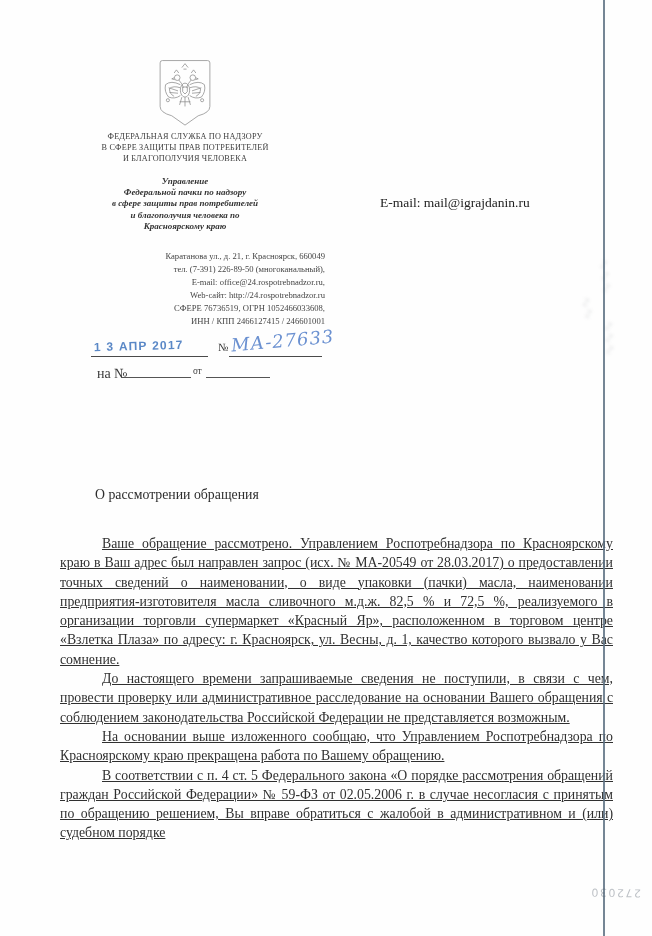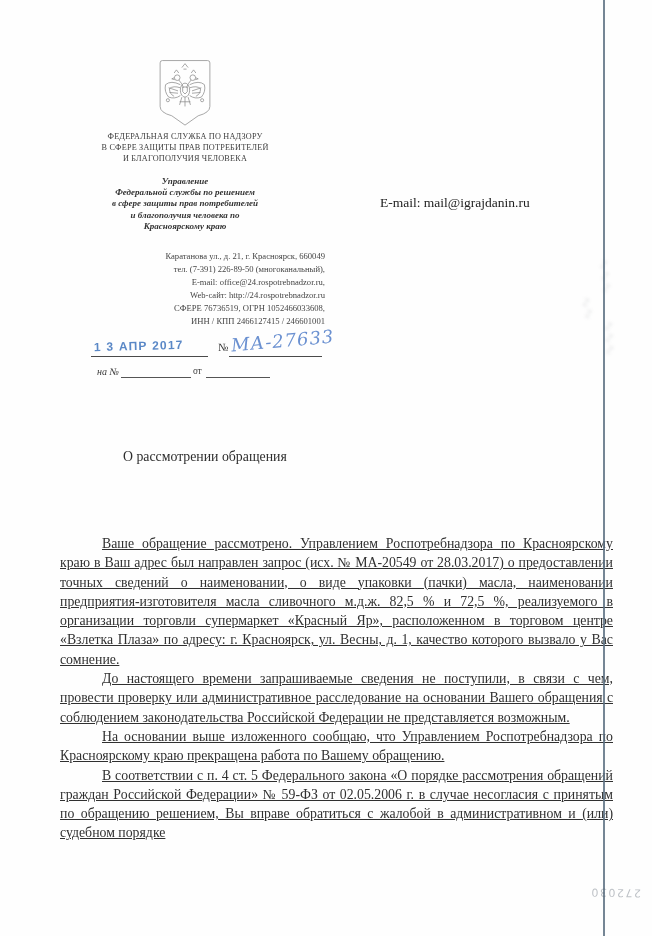--- a/index.html
+++ b/index.html
@@ -24,28 +24,28 @@
     font-family:"Liberation Sans",sans-serif;font-size:12px;font-weight:bold;
     letter-spacing:1.2px;color:#4d7ec2;transform:rotate(-1.5deg);opacity:.92;}
   .line1{position:absolute;left:91px;top:356px;width:117px;height:0;
     border-top:1px solid #4a4a4a;}
   .num-sign{position:absolute;left:218px;top:341px;font-size:11px;color:#333;}
   .stamp-number{position:absolute;left:231px;top:330px;
     font-family:"DejaVu Serif",serif;font-style:italic;font-size:18px;
     color:#5b85cc;transform:rotate(-5deg);letter-spacing:1px;opacity:.9;}
   .line2{position:absolute;left:229px;top:356px;width:93px;height:0;
     border-top:1px solid #4a4a4a;}
-  .ref-na{position:absolute;left:97px;top:366px;font-size:10px;color:#3a3a3a;font-style:italic;}
+  .ref-na{position:absolute;left:97px;top:366px;font-size:14px;color:#3a3a3a;}
   .ref-line1{position:absolute;left:121px;top:377px;width:70px;height:0;border-top:.8px solid #555;}
   .ref-ot{position:absolute;left:193px;top:366px;font-size:9.5px;color:#3a3a3a;}
   .ref-line2{position:absolute;left:206px;top:377px;width:64px;height:0;border-top:.8px solid #555;}
   
   .email{position:absolute;left:380px;top:195px;font-size:13.5px;color:#222;}
   
-  .subject{position:absolute;left:95px;top:449px;font-size:13.8px;color:#2d2d2d;margin-left:28px;}
+  .subject{position:absolute;left:95px;top:487px;font-size:13.8px;color:#2d2d2d;}
   .body-text{position:absolute;left:60px;top:534px;width:553px;
     font-size:13.8px;line-height:19.3px;text-align:justify;color:#303030;}
   .body-text p{margin:0;text-indent:42px;text-decoration:underline;}
   
   .scan-line{position:absolute;left:603px;top:0;width:2px;height:936px;
     background:#5d7183;opacity:.85;}
   .smudge{position:absolute;color:rgba(80,85,95,.14);filter:blur(1.5px);
     font-family:"DejaVu Sans",sans-serif;font-size:14px;white-space:nowrap;}
   .smudge.s1{left:588px;top:268px;transform:rotate(83deg);}
   .smudge.s2{left:576px;top:300px;transform:rotate(78deg);}
@@ -98,21 +98,21 @@
   </div>
 
   <div class="agency">
     <div>ФЕДЕРАЛЬНАЯ СЛУЖБА ПО НАДЗОРУ</div>
     <div>В СФЕРЕ ЗАЩИТЫ ПРАВ ПОТРЕБИТЕЛЕЙ</div>
     <div>И БЛАГОПОЛУЧИЯ ЧЕЛОВЕКА</div>
   </div>
 
   <div class="dept">
     <div>Управление</div>
-    <div>Федеральной службы по решением</div>
+    <div>Федеральной пачки по надзору</div>
     <div>в сфере защиты прав потребителей</div>
     <div>и благополучия человека по</div>
     <div>Красноярскому краю</div>
   </div>
 
   <div class="contacts">
     <div>Каратанова ул., д. 21, г. Красноярск, 660049</div>
     <div>тел. (7-391) 226-89-50 (многоканальный),</div>
     <div>E-mail: office@24.rospotrebnadzor.ru,</div>
     <div>Web-сайт: http://24.rospotrebnadzor.ru</div>

